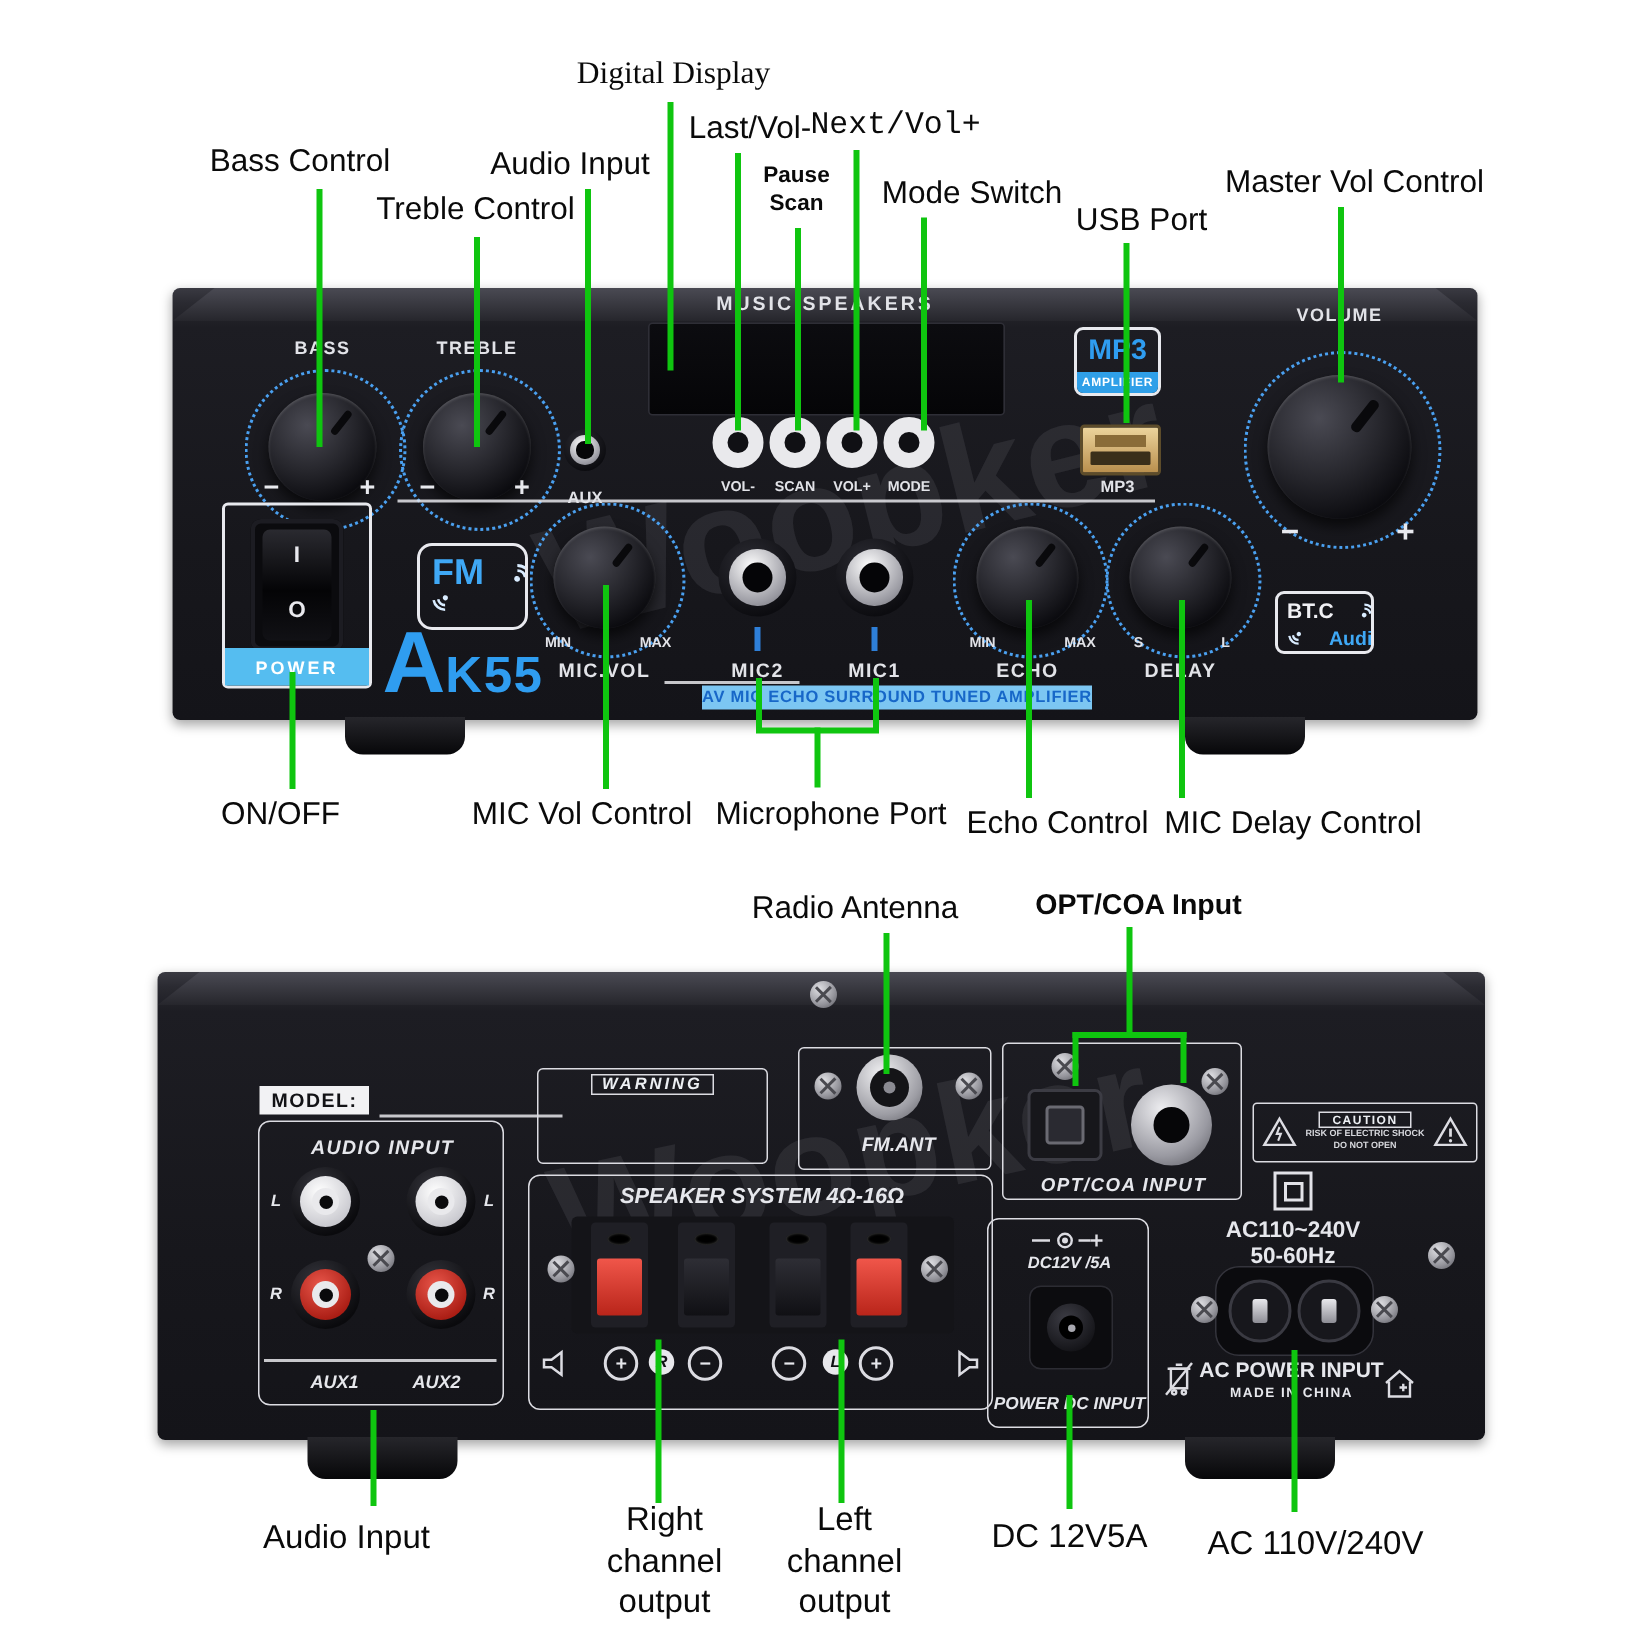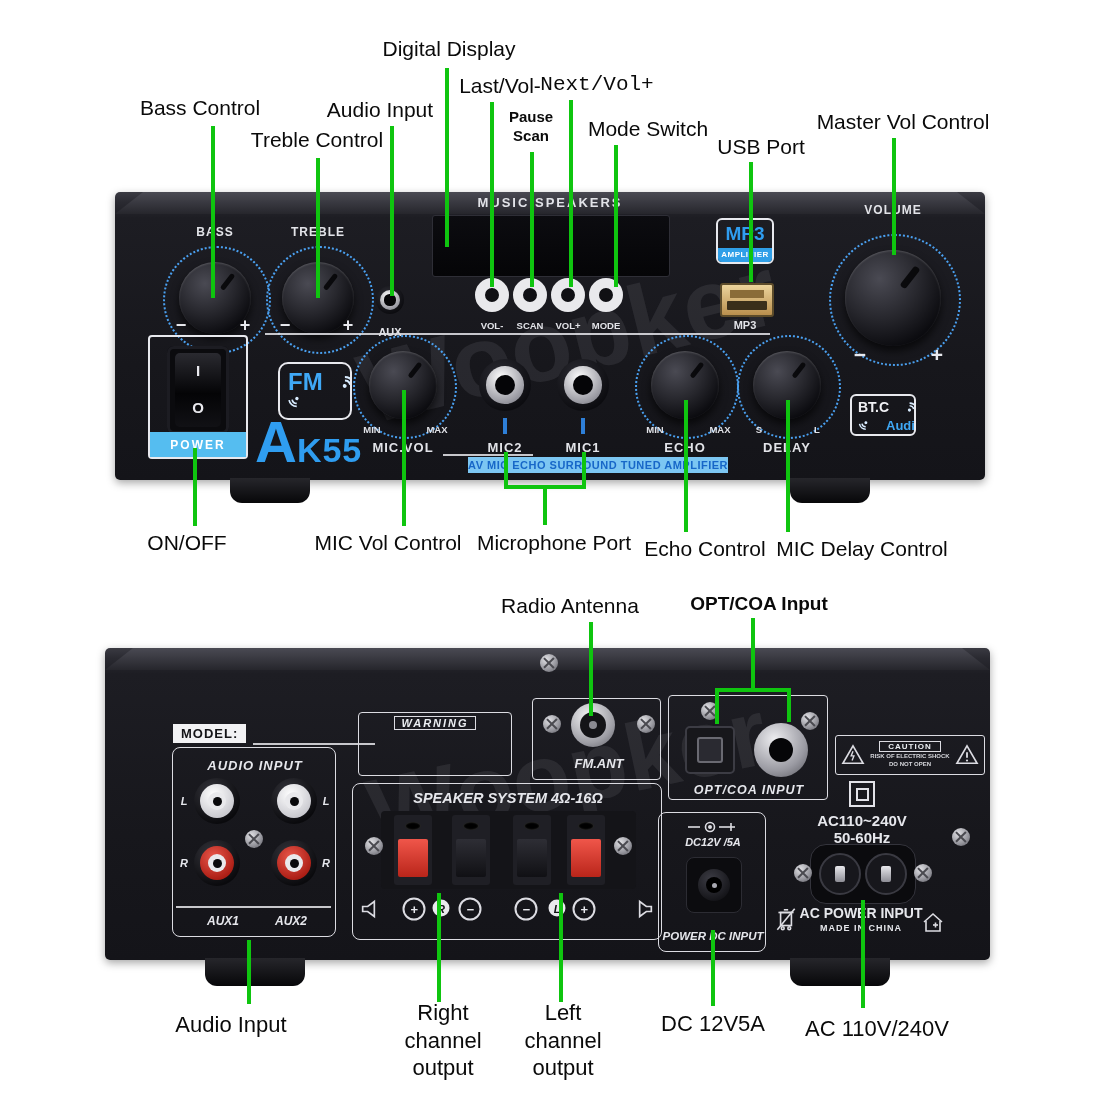--- a/index.html
+++ b/index.html
@@ -483,21 +483,21 @@
 
   <div class="clabel" style="left:200px;top:108px;">Bass Control</div>
   <div class="gline" style="left:211px;top:126px;height:172px;"></div>
 
   <div class="clabel" style="left:317px;top:140px;">Treble Control</div>
   <div class="gline" style="left:316px;top:158px;height:140px;"></div>
 
   <div class="clabel" style="left:380px;top:110px;">Audio Input</div>
   <div class="gline" style="left:390px;top:126px;height:170px;"></div>
 
-  <div class="clabel" style="left:449px;top:49px;">Digital Display</div>
+  <div class="clabel" style="left:449px;top:49px;font-family:Liberation Serif, serif;">Digital Display</div>
   <div class="gline" style="left:445px;top:68px;height:179px;"></div>
 
   <div class="clabel" style="left:500px;top:86px;">Last/Vol-</div>
   <div class="gline" style="left:490px;top:102px;height:185px;"></div>
 
   <div class="clabel small multi pretext" style="left:531px;top:127px;font-size:15px;">Pause
 Scan</div>
   <div class="gline" style="left:530px;top:152px;height:135px;"></div>
 
   <div class="clabel" style="left:597px;top:84px;font-family:Liberation Mono, monospace;">Next/Vol+</div>

